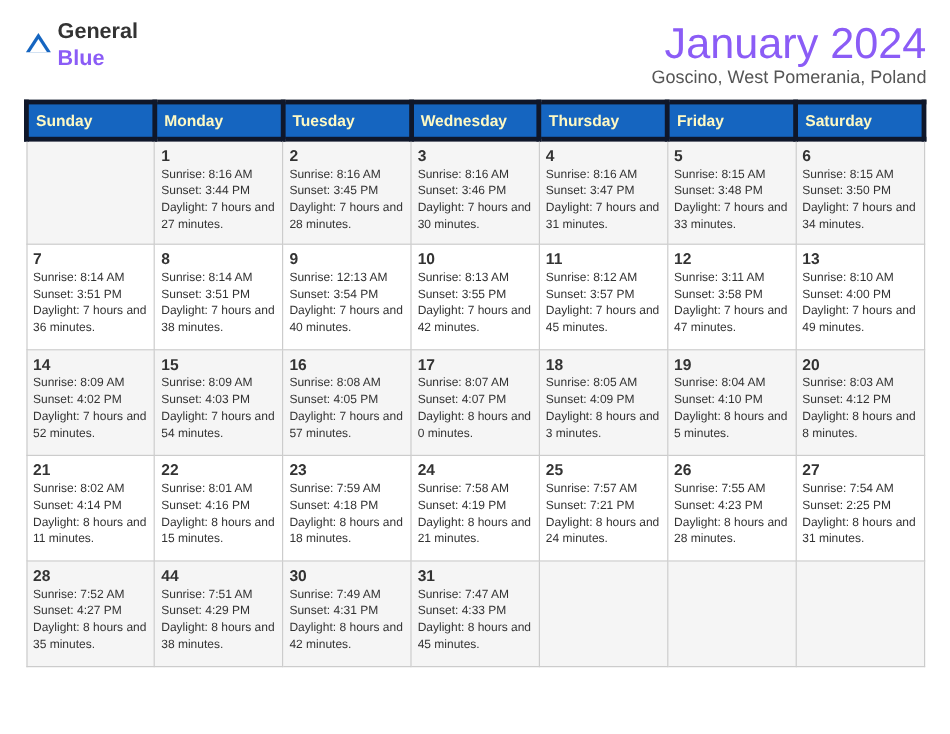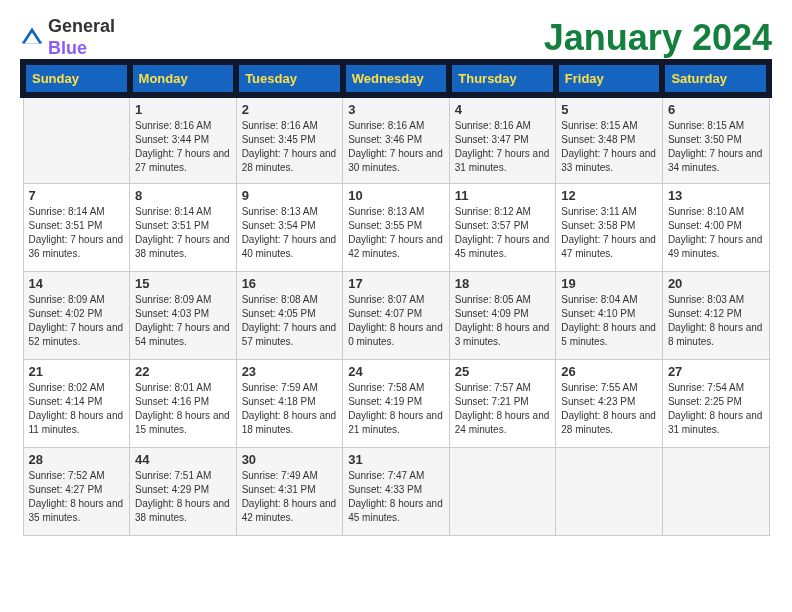--- a/index.html
+++ b/index.html
@@ -6,21 +6,22 @@
     body {
       font-family: Arial, sans-serif;
       background: #fff;
       width: 792px;
       min-height: 612px;
       padding: 16px 20px;
     }
     .header {
       display: flex;
       justify-content: space-between;
-      align-items: center;
+      align-items: flex-start;
+      margin-bottom: 10px;
     }
     .logo {
       display: flex;
       align-items: center;
       gap: 4px;
     }
     .logo-text {
       font-size: 18px;
       font-weight: bold;
       line-height: 1.2;
@@ -29,41 +30,41 @@
     .logo-blue { color: #8b5cf6; }
     .logo-icon {
       width: 24px;
       height: 24px;
     }
     .title-block {
       text-align: right;
     }
     .month-title {
       font-size: 36px;
-      font-weight: bold;
-      color: #15803d;
+      font-weight: normal;
+      color: #8b5cf6;
       line-height: 1.1;
     }
     .location {
       font-size: 15px;
       color: #555;
     }
     table {
       width: 100%;
       border-collapse: collapse;
       font-size: 11px;
     }
     thead tr th {
       background-color: #1565c0;
-      color: #fde047;
+      color: #fef9c3;
       text-align: left;
       padding: 6px 6px;
       font-size: 13px;
       font-weight: bold;
-      border: 6px solid #0f172a;
+      border: 4px solid #0f172a;
     }
     tbody tr td {
       border: 1px solid #ccc;
       vertical-align: top;
       padding: 4px 5px;
       width: calc(100% / 7);
       height: 88px;
     }
     tbody tr:nth-child(odd) td {
       background-color: #f5f5f5;
@@ -93,20 +94,21 @@
       <polygon points="15,2 28,22 2,22" fill="#1565c0"></polygon>
       <polygon points="15,8 24,22 6,22" fill="#fff"></polygon>
     </svg>
     <div class="logo-text">
       <span class="logo-general">General</span><br>
       <span class="logo-blue">Blue</span>
     </div>
   </div>
   <div class="title-block">
     <div class="month-title">January 2024</div>
+    <div class="location">Goscino, West Pomerania, Poland</div>
   </div>
 </div>
 
 <table>
   <thead>
     <tr>
       <th>Sunday</th>
       <th>Monday</th>
       <th>Tuesday</th>
       <th>Wednesday</th>
@@ -171,21 +173,21 @@
         </td>
         <td>
           <span class="day-number">8</span>
           <div class="day-info">Sunrise: 8:14 AM
 Sunset: 3:51 PM
 Daylight: 7 hours
 and 38 minutes.</div>
         </td>
         <td>
           <span class="day-number">9</span>
-          <div class="day-info">Sunrise: 8:13 AM
+          <div class="day-info">Sunrise: 12:13 AM
 Sunset: 3:54 PM
 Daylight: 7 hours
 and 40 minutes.</div>
         </td>
         <td>
           <span class="day-number">10</span>
           <div class="day-info">Sunrise: 8:13 AM
 Sunset: 3:55 PM
 Daylight: 7 hours
 and 42 minutes.</div>

